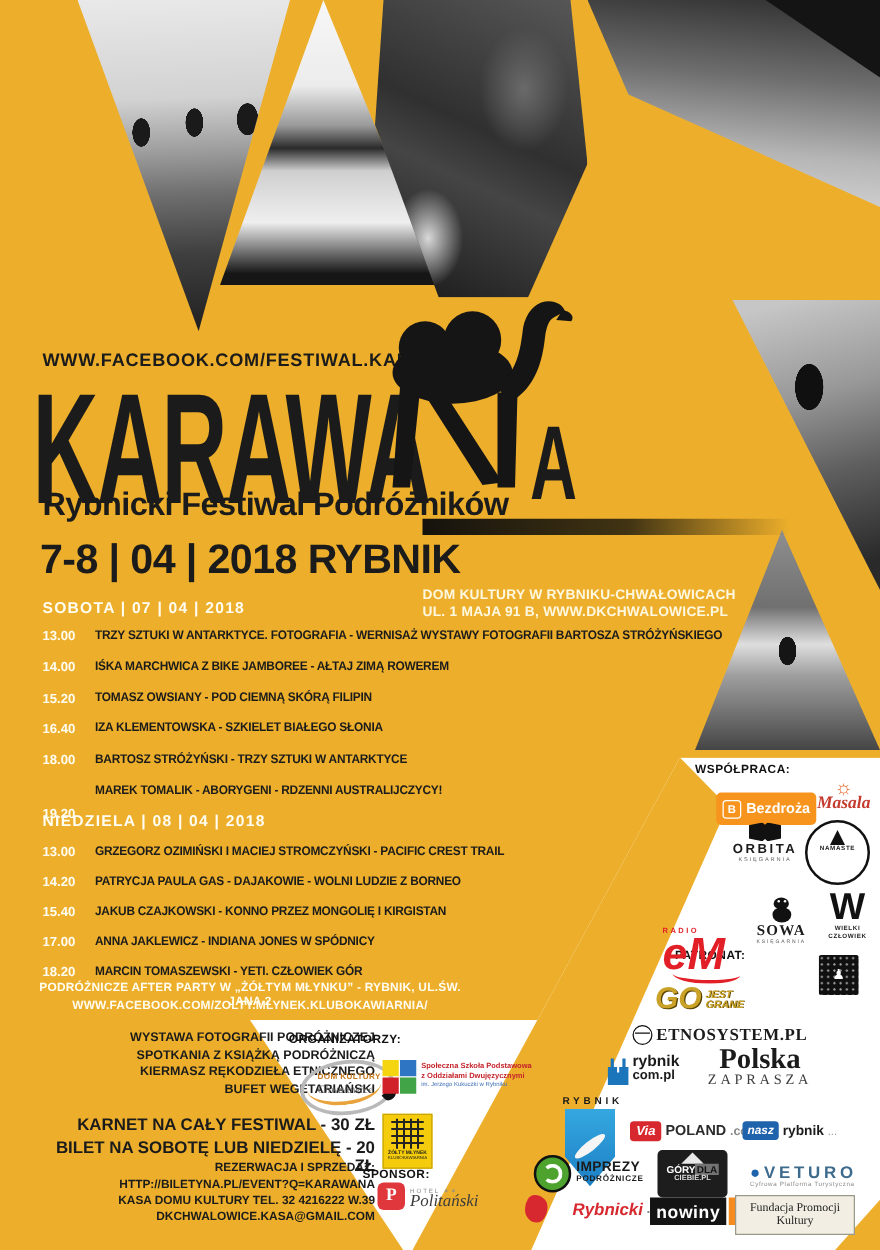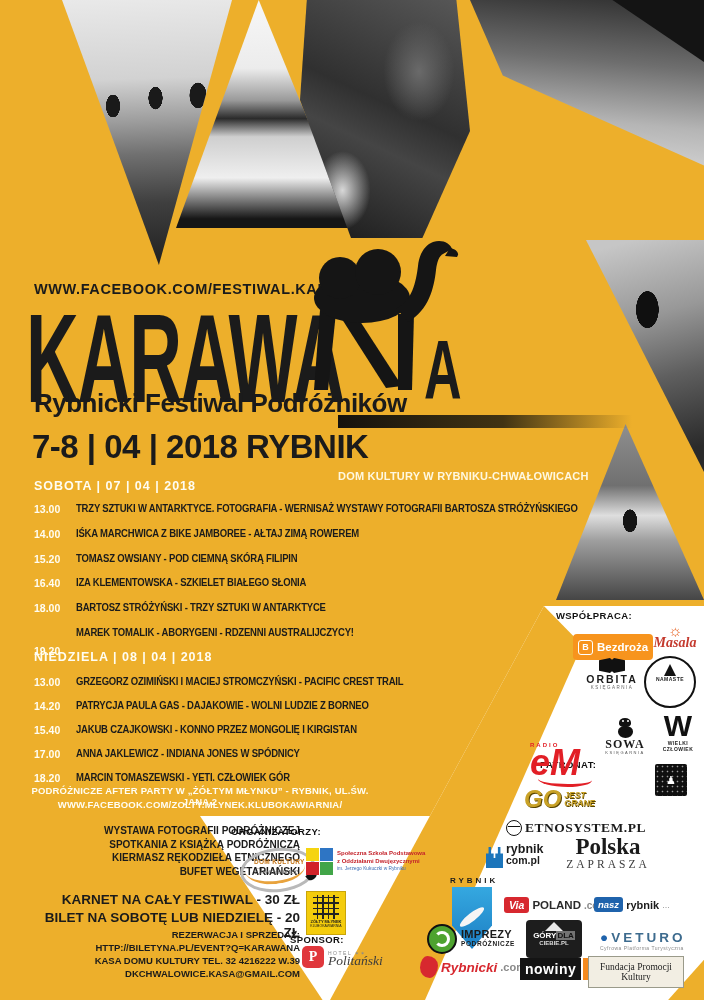--- a/index.html
+++ b/index.html
@@ -193,21 +193,21 @@
   .gory .g1 em{font-style:normal;background:#737373;color:#111;padding:0 1px;}
   .gory .g2{font-size:6px;font-weight:bold;color:#ddd;}
 
   .veturo{left:600px;top:930px;width:86px;}
   .veturo .v1{font-size:13.5px;font-weight:bold;letter-spacing:3px;color:#3D6B8E;}
   .veturo .dot{color:#1F63AC;}
   .veturo .v2{font-size:5px;color:#8a8a8a;letter-spacing:.5px;}
 
   .rybnicki{left:420px;top:956px;display:flex;align-items:center;gap:3px;}
   .rybnicki .blob{width:18px;height:22px;background:#D7282F;border-radius:45% 60% 50% 55%/55% 45% 60% 50%;}
-  .rybnicki .rt{font-size:13.5px;font-weight:800;font-style:italic;color:#D7282F;}
+  .rybnicki .rt{font-size:13.5px;font-weight:800;font-style:italic;color:#D7282F;margin-left:17px;}
   .rybnicki .rc{font-size:11px;font-weight:bold;color:#8a8a8a;}
 
   .nowiny{left:520px;top:958px;display:flex;align-items:flex-end;}
   .nowiny .nw{background:#141414;color:#fff;font-weight:800;font-size:14px;padding:3px 5px;letter-spacing:.5px;}
   .nowiny .pl{background:#F68B1F;color:#fff;font-weight:800;font-size:12px;padding:4px 5px;margin-left:2px;}
 
   .fundacja{left:588px;top:956px;width:94px;height:30px;background:#F2EEE3;border:1px solid #9a9a8a;
     display:flex;align-items:center;justify-content:center;text-align:center;}
   .fundacja .ft{font-family:"Liberation Serif",serif;font-size:9.5px;color:#222;line-height:10px;}
 
@@ -275,20 +275,21 @@
       <circle cx="34" cy="38" r="21"></circle>
       <circle cx="72" cy="32" r="23"></circle>
       <path d="M90,68 C106,62 110,42 112,26 C113,14 119,5 127,2 C136,-1 144,3 146,9 L137,14 C133,16 131,22 130,30 C128,48 123,70 102,82 Z"></path>
       <path d="M144,8 C150,9 154,13 151,17 L139,16 Z"></path>
     </g>
   </svg>
   <div class="abs subtitle">Rybnicki Festiwal Podróżników</div>
   <div class="abs date-line">7-8 | 04 | 2018 RYBNIK</div>
   <div class="abs venue-bar"></div>
   <div class="abs venue venue1">DOM KULTURY W RYBNIKU-CHWAŁOWICACH</div>
+  <div class="abs venue venue2">UL. 1 MAJA 91 B, WWW.DKCHWALOWICE.PL</div>
 
   <div class="abs day-header sat-header">SOBOTA | 07 | 04 | 2018</div>
   <div class="ev">
       <span class="time" style="top:503px">13.00</span>
       <span class="titl" style="top:503px">TRZY SZTUKI W ANTARKTYCE. FOTOGRAFIA - WERNISAŻ WYSTAWY FOTOGRAFII BARTOSZA STRÓŻYŃSKIEGO</span>
     </div>
   <div class="ev">
       <span class="time" style="top:528px">14.00</span>
       <span class="titl" style="top:528px">IŚKA MARCHWICA Z BIKE JAMBOREE - AŁTAJ ZIMĄ ROWEREM</span>
     </div>

